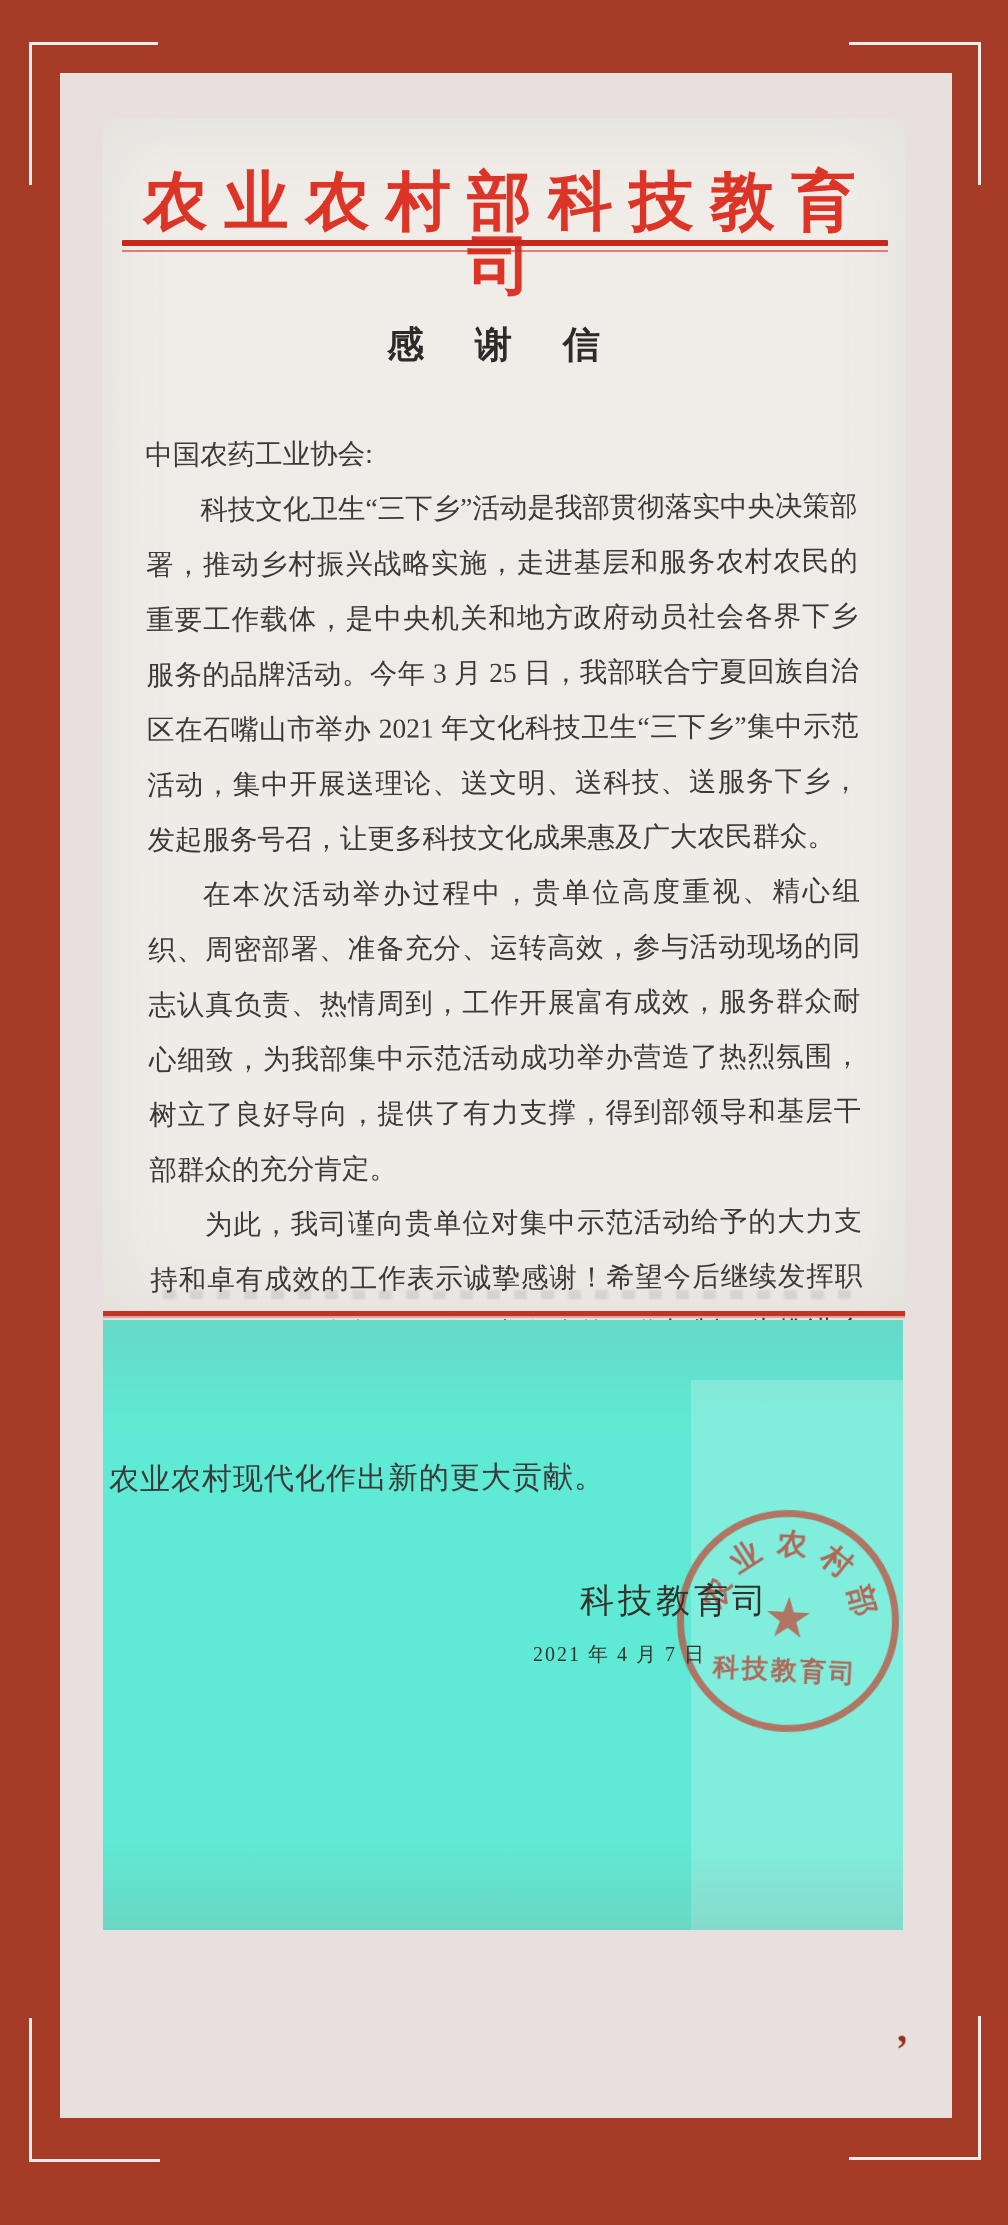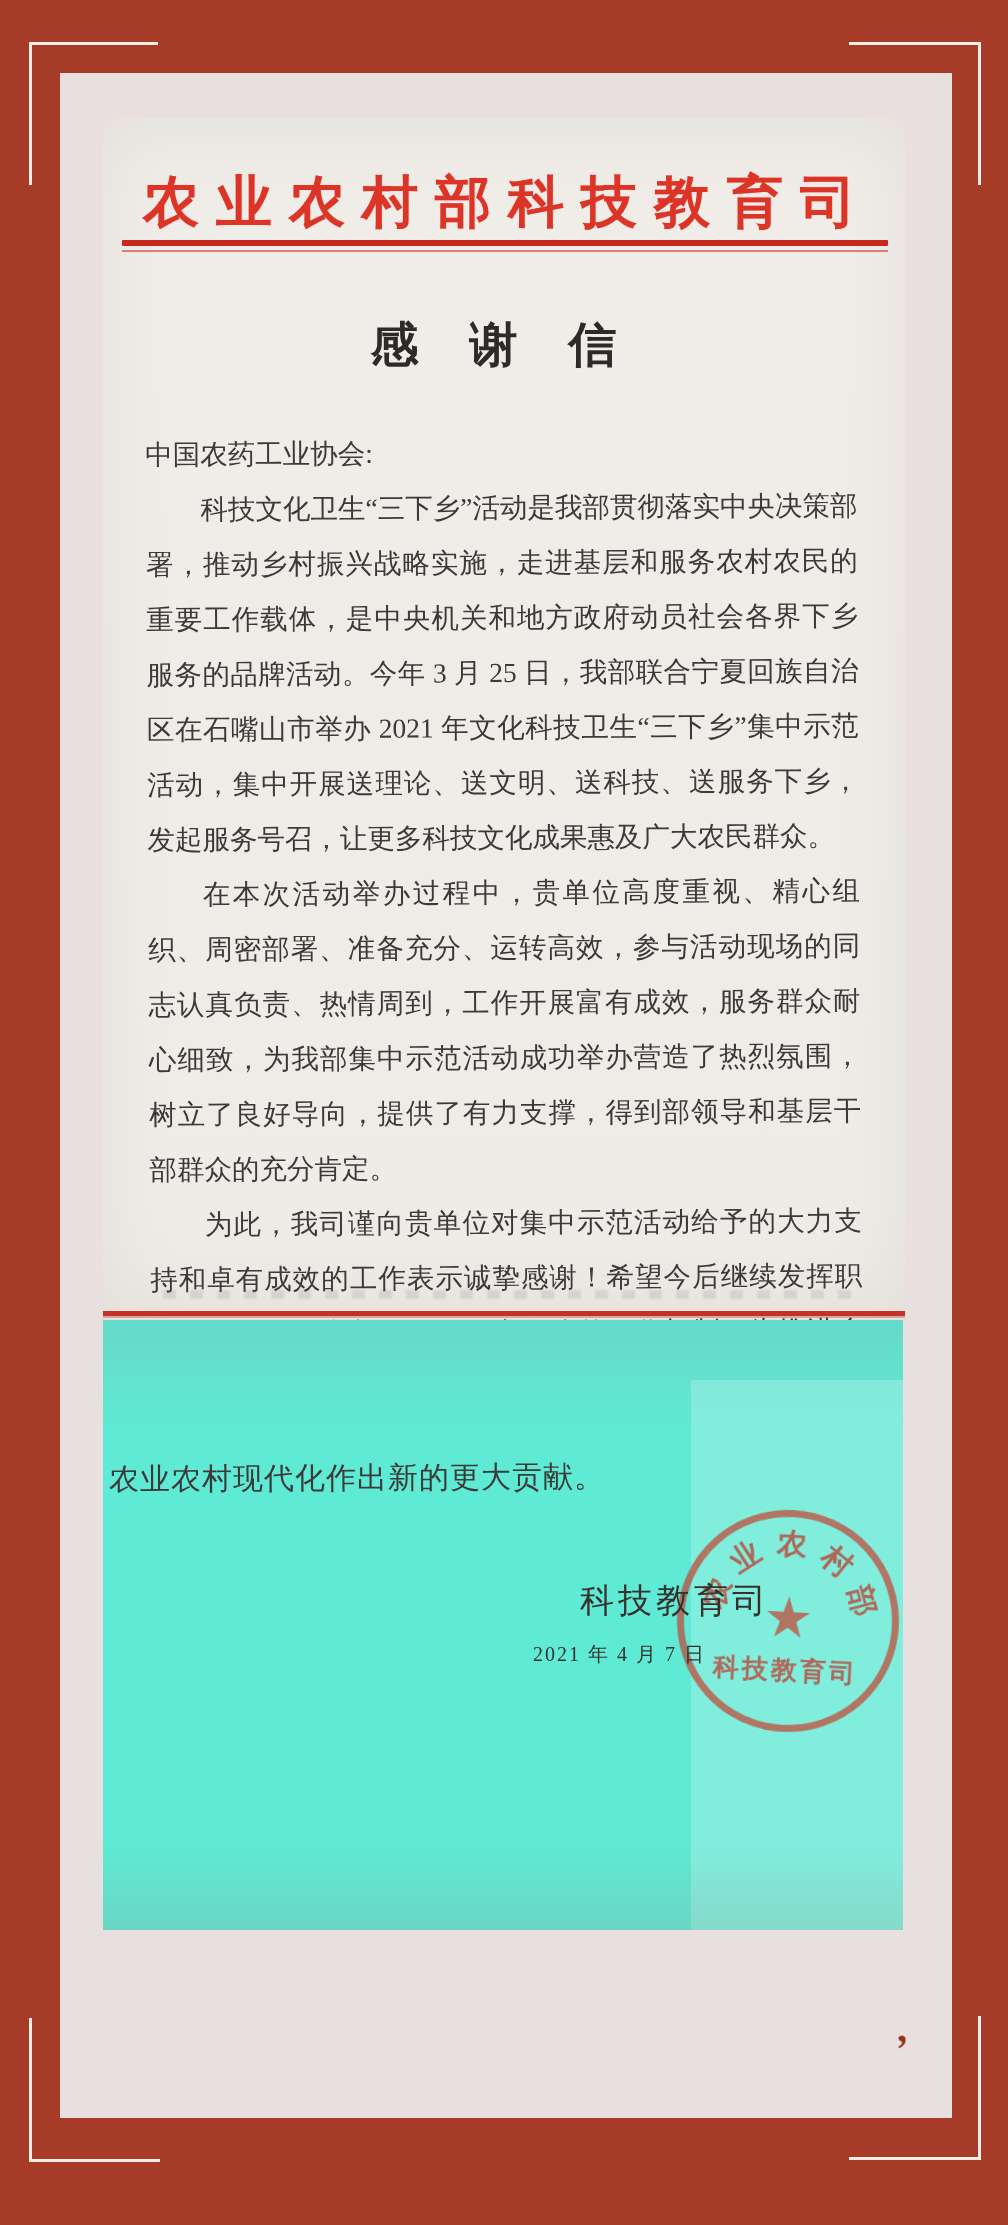--- a/index.html
+++ b/index.html
@@ -28,29 +28,29 @@
   }
   
   .page1{
     position:absolute;left:103px;top:118px;width:802px;height:1202px;
     background:linear-gradient(180deg,#eeebe7 0%,#f0ede9 8%,#efece8 90%,#ece9e4 100%);
     box-shadow:inset 0 0 70px rgba(150,140,132,.12);
   }
   .org-title{
     position:absolute;left:0;top:52px;width:100%;
     text-align:center;color:#dc3426;font-weight:bold;
-    font-size:56px;line-height:64px;letter-spacing:17px;padding-left:8px;box-sizing:border-box;
+    font-size:64px;line-height:64px;letter-spacing:17px;padding-left:8px;box-sizing:border-box;
     text-shadow:0 0 1px rgba(220,52,38,.4);
   }
   .redline-thick{position:absolute;left:19px;top:122px;width:766px;height:6px;background:#c8271c;border-radius:1px;}
   .redline-thin{position:absolute;left:19px;top:132px;width:766px;height:2px;background:rgba(200,39,28,.55);}
   .letter-heading{
     position:absolute;left:0;top:204px;width:100%;
     text-align:center;color:#2c2b29;font-weight:bold;
-    font-size:48px;line-height:46px;letter-spacing:51px;padding-left:30px;box-sizing:border-box;
+    font-size:37px;line-height:46px;letter-spacing:51px;padding-left:30px;box-sizing:border-box;
   }
   .body-block{
     position:absolute;left:45px;top:307px;width:712px;
     color:#3b3a38;font-size:27.5px;line-height:55px;
     text-align:justify;transform:rotate(-0.35deg);
   }
   .body-block p{margin:0;text-indent:2em;}
   .body-block p.salutation{text-indent:0;}
   .ghost-line{
     position:absolute;left:60px;top:1172px;width:690px;height:9px;opacity:.45;filter:blur(1px);

